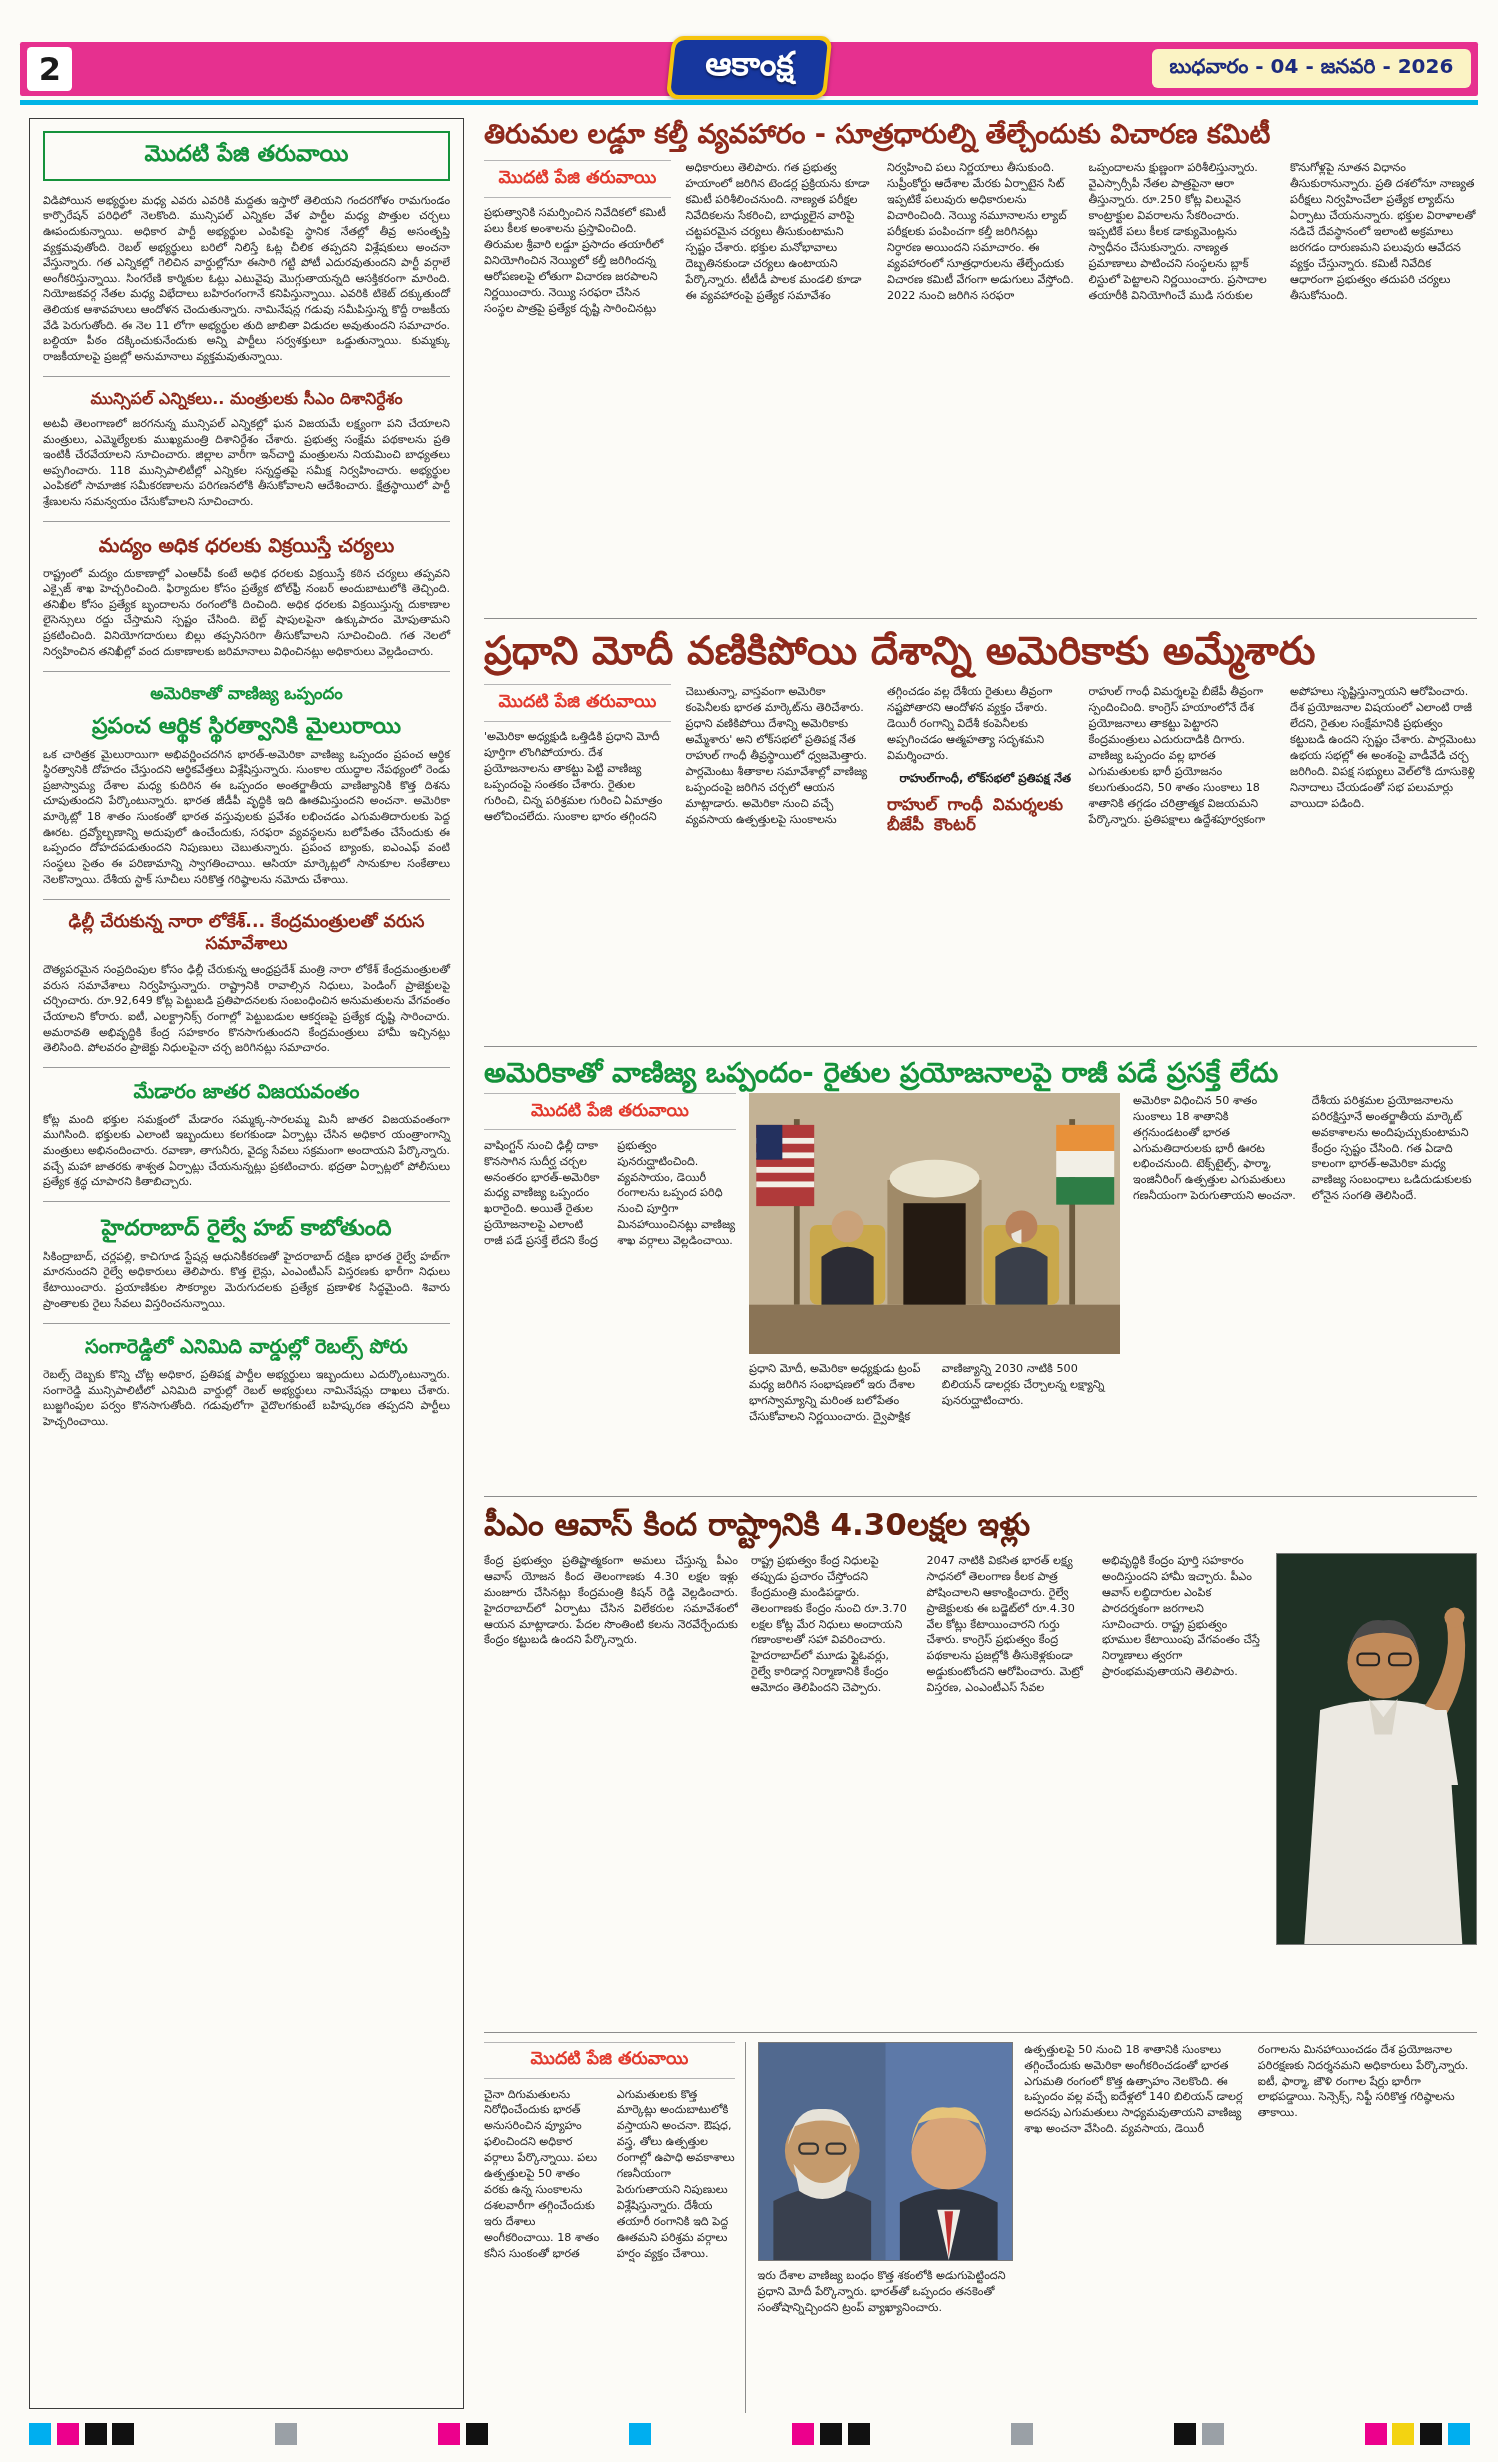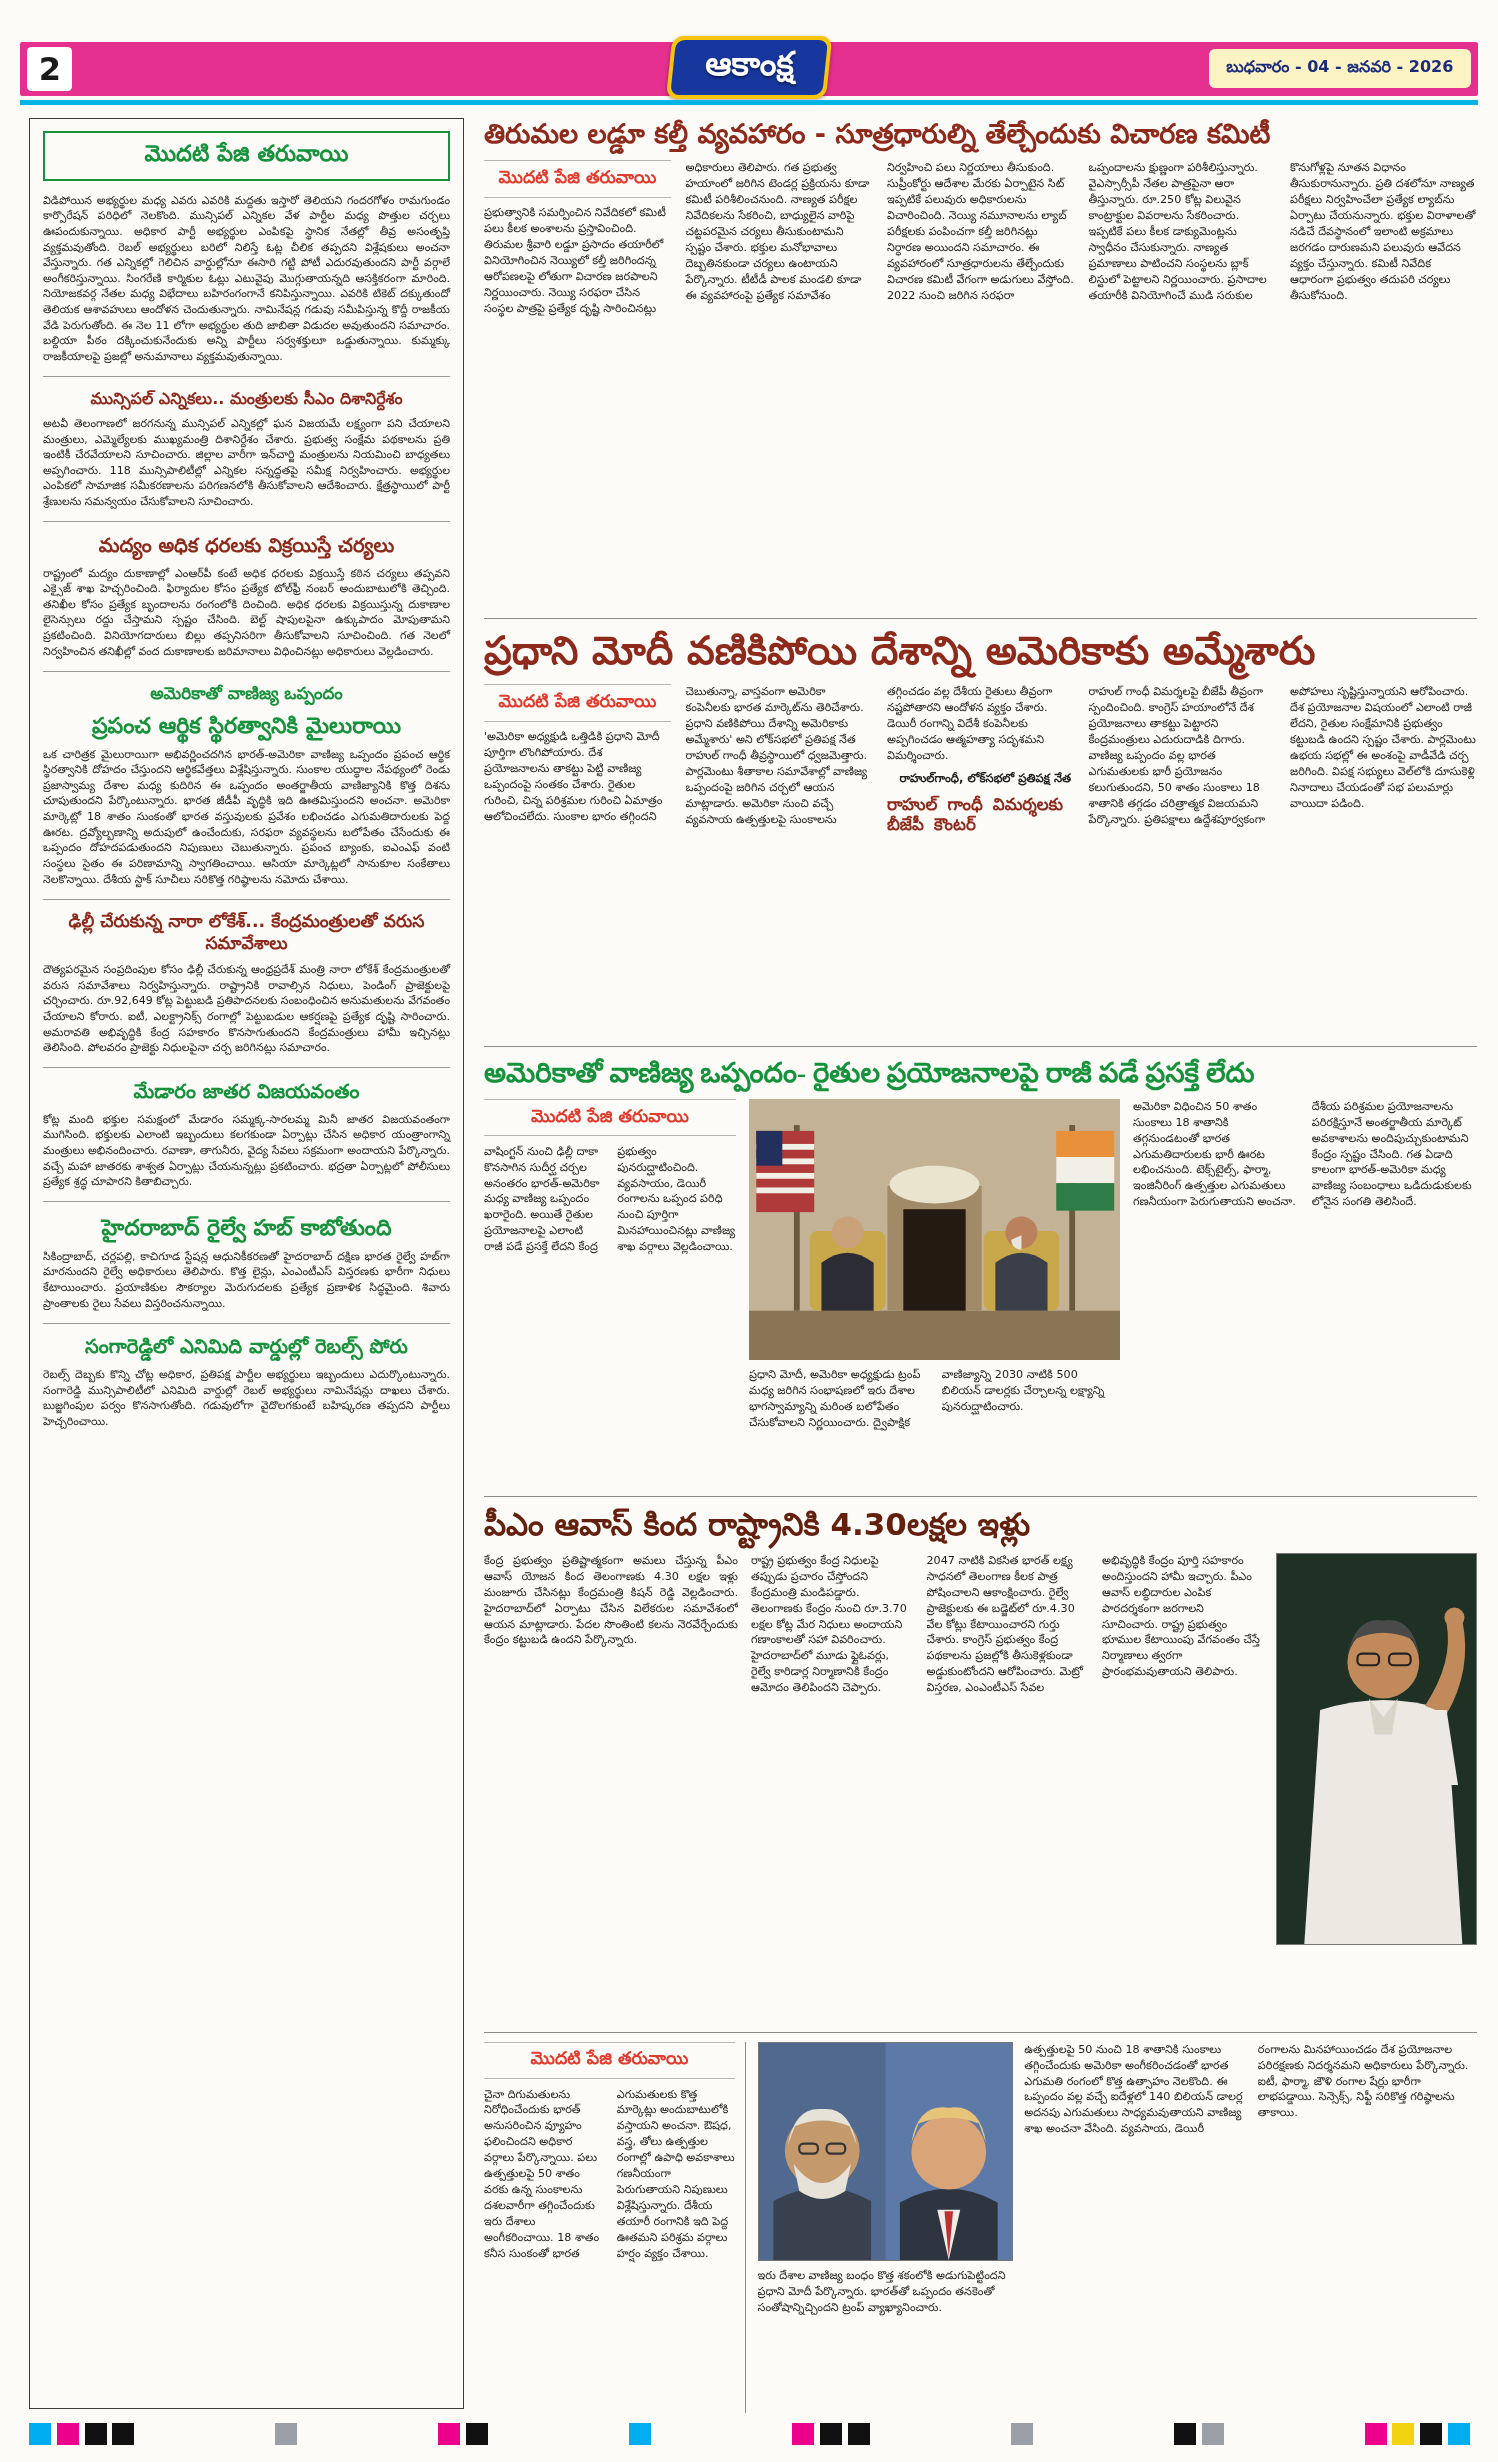--- a/index.html
+++ b/index.html
@@ -6,21 +6,21 @@
   html,body { background:#d8d8d8; }
   body { font-family:"DejaVu Sans","Liberation Sans",sans-serif; }
   .page { position:relative; width:1499px; height:2462px; background:#fcfbf7; margin:0 auto; overflow:hidden; }
 
   
   .topbar { position:absolute; left:20px; top:42px; width:1458px; height:54px; background:var(--header_pink,#e6308f); border-radius:2.2px; }
   .pagenum { position:absolute; left:7.3px; top:5px; width:45px; height:44px; background:#ffffff; border-radius:4.4px; font-size:32px; font-weight:bold; color:#1a1a1a; display:flex; align-items:center; justify-content:center; }
   .masthead-wrap { position:absolute; left:50%; top:-5.8px; transform:translateX(-50%) skewX(-6deg); background:#f6c40e; border-radius:11.6px; padding:3.6px; box-shadow:0 1.5px 4.4px rgba(0,0,0,.35); }
   .masthead-inner { background:#17379e; border-radius:8.7px; padding:4.4px 32px; }
   .masthead-inner span { display:block; transform:skewX(6deg); color:#ffffff; font-size:33px; font-weight:bold; text-shadow:0 1.5px 2.2px rgba(0,0,0,.45); white-space:nowrap; }
-  .datebox { position:absolute; right:7.3px; top:7.3px; height:39px; background:var(--date_bg,#fbf3c4); color:var(--date_blue,#1d2b7d); font-size:16px; font-weight:bold; display:flex; align-items:center; padding:0 17.4px; border-radius:5.8px; white-space:nowrap; }
+  .datebox { position:absolute; right:7.3px; top:7.3px; height:39px; background:var(--date_bg,#fbf3c4); color:var(--date_blue,#1d2b7d); font-size:20px; font-weight:bold; display:flex; align-items:center; padding:0 17.4px; border-radius:5.8px; white-space:nowrap; }
   .cyan-rule { position:absolute; left:20px; top:100px; width:1458px; height:5px; background:var(--cyan_rule,#00b4e6); }
 
   
   .sidebar { position:absolute; left:29px; top:118px; width:435px; height:2291px; border:1.5px solid #3c3c3c; padding:11.6px 13px; overflow:hidden; background:#fcfbf7; }
   .sb-title { border:2.9px double var(--green,#15923b); color:var(--green,#15923b); text-align:center; font-weight:bold; font-size:22.5px; padding:7.3px 2.9px; margin-bottom:11.6px; }
   .sb-hl { text-align:center; font-weight:bold; line-height:1.25; margin:4.4px 0 7.3px; }
   .sb-hl.left { text-align:left; }
   .sb-hl.sz22 { font-size:16px; } .sb-hl.sz24 { font-size:17.4px; } .sb-hl.sz27 { font-size:19.6px; } .sb-hl.sz30 { font-size:22px; }
   .maroon { color:var(--maroon,#8e2a1c); }
   .green { color:var(--green,#15923b); }
@@ -36,21 +36,21 @@
   .art { position:absolute; left:0; width:993px; overflow:hidden; }
   .artA { top:0; height:499px; }
   .artB { top:500px; height:426px; padding-top:8.7px; border-top:0.7px solid #8c8c8c; }
   .artC { top:928px; height:448px; padding-top:8.7px; border-top:0.7px solid #8c8c8c; }
   .artD { top:1378px; height:535px; padding-top:8.7px; border-top:0.7px solid #8c8c8c; }
   .bottom-row { position:absolute; top:1914px; height:381px; width:993px; border-top:0.7px solid #8c8c8c; padding-top:8.7px; display:flex; overflow:hidden; }
 
   .hl { font-weight:bold; line-height:1.2; }
   .hlA { font-size:27px; color:var(--maroon,#8e2a1c); margin-bottom:10px; }
   .hlB { font-size:39px; color:var(--maroon,#8e2a1c); margin-bottom:10px; }
-  .hlC { font-size:27.6px; color:var(--green,#15923b); margin-bottom:10px;font-family:Liberation Serif, serif; }
+  .hlC { font-size:27.6px; color:var(--green,#15923b); margin-bottom:4px; }
   .hlD { font-size:31px; color:var(--dark_headline,#64200f); margin-bottom:10px; }
   .hlF { font-size:41px; color:var(--green,#15923b); text-align:center; margin-bottom:8.7px; }
 
   .cols { column-gap:14.5px; }
   .cols5 { column-count:5; }
   .cols3 { column-count:3; }
   .cols2 { column-count:2; }
   .bodyA { height:421px; }
   .bodyB { height:348px; }
 

